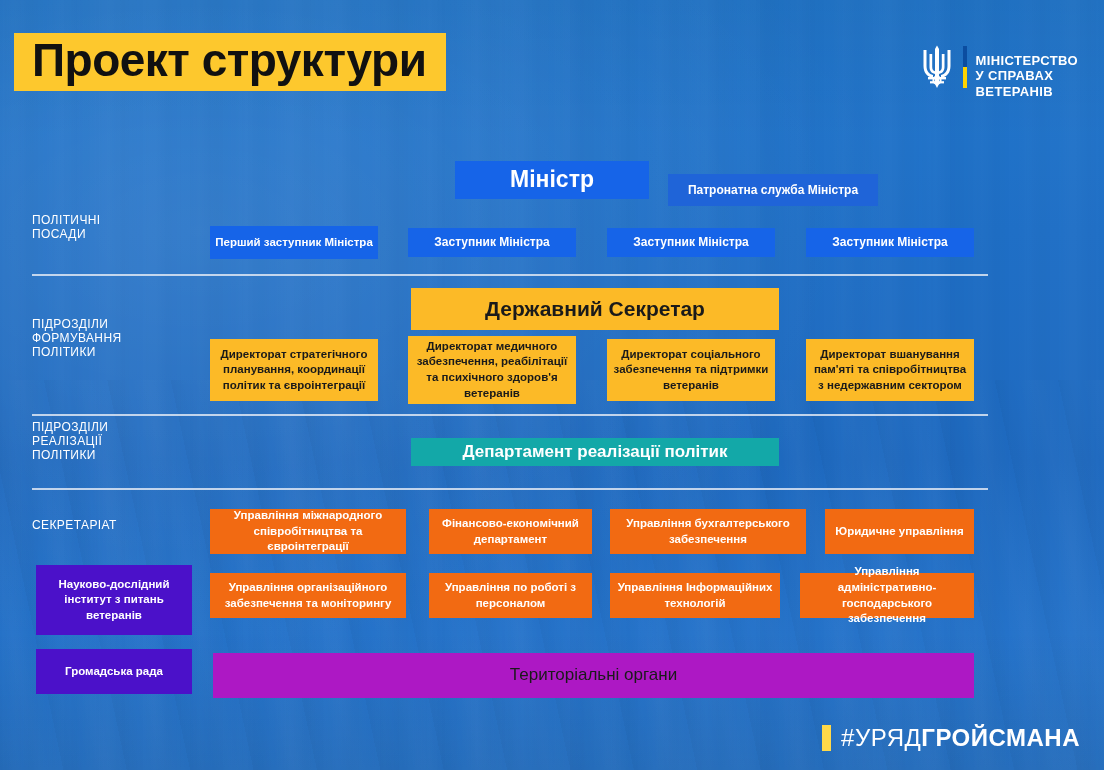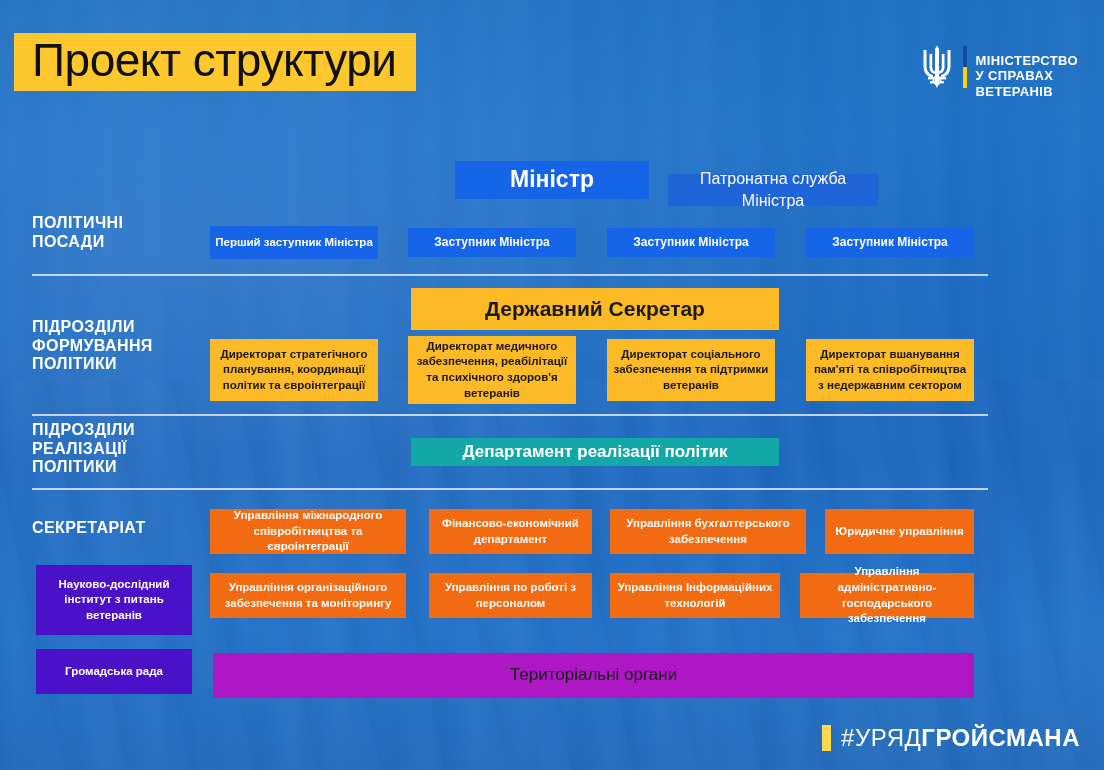--- a/index.html
+++ b/index.html
@@ -59,21 +59,21 @@
   .title-banner {
     position: absolute;
     left: 14px;
     top: 33px;
     background: #fdc82d;
     padding: 3px 20px 7px 18px;
     z-index: 5;
   }
   .title-banner .title-text {
     font-size: 46px;
-    font-weight: normal;
+    font-weight: bold;
     color: #111111;
     letter-spacing: -0.5px;
     line-height: 1.05;
     white-space: nowrap;
   }
 
   
   .logo {
     position: absolute;
     right: 26px;
@@ -94,22 +94,22 @@
     font-weight: bold;
     line-height: 1.18;
     letter-spacing: 0.4px;
     margin-top: 17px;
   }
 
   
   .sec-label {
     position: absolute;
     color: #ffffff;
-    font-size: 16px;
-    font-weight: bold;
+    font-size: 12px;
+    font-weight: normal;
     line-height: 1.16;
     letter-spacing: 0.4px;
     z-index: 4;
   }
 
   
   .divider {
     position: absolute;
     left: 32px;
     width: 956px;
@@ -141,21 +141,21 @@
   .n-orange    { background: #f26a12; color:#ffffff; }
   .n-purple    { background: #4b11c9; color:#ffffff; }
   .n-magenta   { background: #ad18c4; color:#1a1a1a; }
 
   .t-minister   { font-size: 23px; font-weight: bold; }
   .t-secretary  { font-size: 21px; font-weight: bold; }
   .t-dept       { font-size: 17px; font-weight: bold; }
   .t-terr       { font-size: 17px; }
   .t-small      { font-size: 11.5px; font-weight: bold; }
   .t-med        { font-size: 12px; font-weight: bold; }
-  .t-patron     { font-size: 16px; font-weight: normal; }
+  .t-patron     { font-size: 12px; font-weight: bold; }
 
   
   .footer-hash {
     position: absolute;
     right: 24px;
     bottom: 18px;
     display: flex;
     align-items: center;
     gap: 10px;
     z-index: 5;

